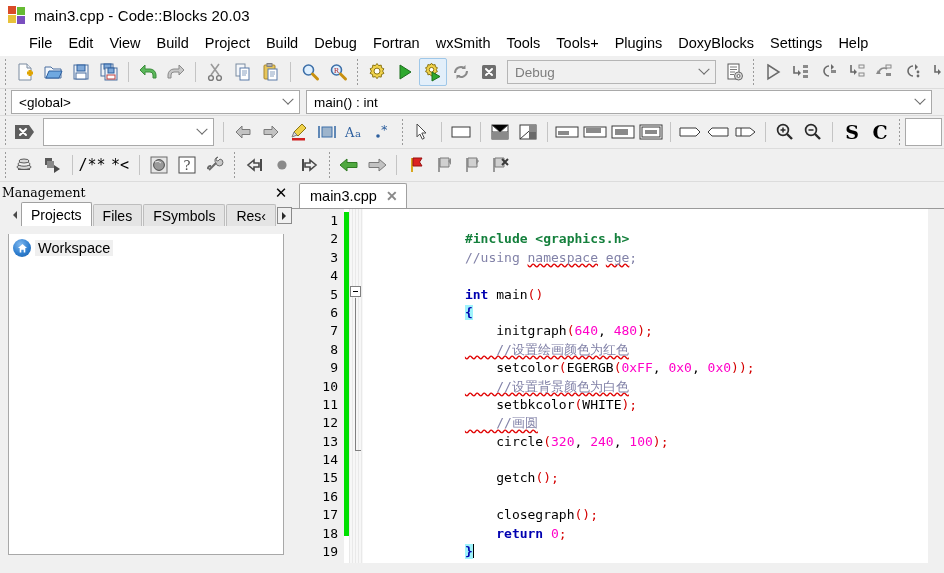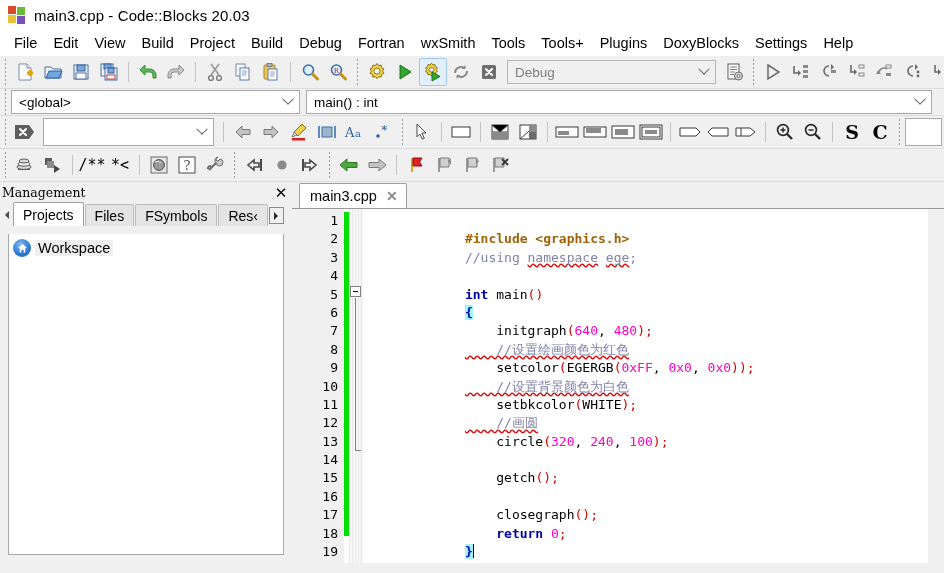--- a/index.html
+++ b/index.html
@@ -16,21 +16,21 @@
   .titlebar{height:30px;display:flex;align-items:center;padding-left:8px;background:#fff;}
   .titlebar .tb-icon{width:18px;height:18px;margin-right:8px;position:relative;flex:none;}
   .tb-icon i{position:absolute;width:8px;height:8px;display:block;}
   .tb-icon i.a{left:0;top:0;background:#d94b28;}
   .tb-icon i.b{left:9px;top:1px;background:#66bb33;}
   .tb-icon i.c{left:0;top:9px;background:#e8c23a;}
   .tb-icon i.d{left:9px;top:10px;background:#7a4fbf;}
   .titlebar .tb-text{font-size:15px;color:#000;letter-spacing:.1px;}
 
   
-  .menubar{height:26px;display:flex;align-items:center;padding-left:6px;background:#fff;}
+  .menubar{height:26px;display:flex;align-items:center;padding-left:21px;background:#fff;}
   .menubar .mi{font-size:14.5px;padding:2px 8px;color:#000;white-space:nowrap;cursor:default;}
 
   
   .tbrow{display:flex;align-items:center;background:#f0f0f0;border-bottom:1px solid #dcdcdc;height:32px;}
   .grip{width:7px;height:26px;flex:none;margin:0 2px;
         background-image:radial-gradient(#9a9a9a 40%, transparent 42%);
         background-size:3px 4px;background-position:2px 3px;background-repeat:repeat-y;}
   .sep{width:1px;height:20px;background:#c4c4c4;margin:0 5px;flex:none;}
   .tbtn{width:26px;height:26px;flex:none;display:flex;align-items:center;justify-content:center;
         border:1px solid transparent;border-radius:2px;position:relative;}
@@ -49,21 +49,21 @@
   
   .scopebar{display:flex;align-items:center;background:#f0f0f0;height:26px;border-bottom:1px solid #dcdcdc;}
 
   
   .bodysplit{display:flex;height:381px;background:#f0f0f0;}
   .mgmt{width:292px;flex:none;display:flex;flex-direction:column;background:#f0f0f0;}
   .mgmt-title{height:20px;display:flex;align-items:center;justify-content:space-between;
               padding:0 4px 0 2px;font-family:"DejaVu Serif", serif;font-size:12.5px;color:#000;}
   .mgmt-title .xclose{font-family:"Liberation Sans",sans-serif;font-size:15px;color:#000;
                       width:14px;text-align:center;line-height:1;}
-  .tabstrip{display:flex;align-items:flex-end;height:24px;background:#f0f0f0;position:relative;}
+  .tabstrip{display:flex;align-items:flex-end;height:24px;background:#f0f0f0;position:relative;margin-left:8px;}
   .tabscroll{width:13px;height:22px;display:flex;align-items:center;justify-content:center;flex:none;}
   .tabscroll.right{border:1px solid #8a8a8a;background:#f0f0f0;width:15px;height:17px;
                    margin-bottom:2px;box-sizing:border-box;}
   .mtab{height:21px;display:flex;align-items:center;padding:0 9px;font-size:14px;color:#000;
         background:#e4e4e4;border:1px solid #bdbdbd;border-bottom:none;margin-right:1px;
         border-radius:2px 2px 0 0;white-space:nowrap;}
   .mtab.sel{background:#fff;border-color:#a0a0a0;height:23px;font-weight:400;}
   .tree{flex:1;background:#fff;border:1px solid #a8a8a8;border-top:none;margin:8px;padding:4px 0 0 4px;}
   .treeitem{display:flex;align-items:center;height:20px;width:max-content;padding-right:6px;}
   .treeitem .tlabel{font-size:14.5px;background:#efefef;padding:0 3px;}
@@ -80,21 +80,21 @@
   .editor{flex:1;display:flex;background:#fff;border-top:1px solid #9a9a9a;overflow:hidden;
           font-family:"DejaVu Sans Mono", monospace;font-size:13px;line-height:18.4px;}
   .lnmargin{width:52px;flex:none;background:#f0f0f0;text-align:right;padding-top:3px;
             color:#000;font-size:13px;box-sizing:border-box;padding-right:6px;}
   .chgmargin{width:5px;flex:none;background:#00e000;margin-top:3px;height:324px;}
   .foldmargin{width:14px;flex:none;background:#f7f7f7;padding-top:3px;position:relative;
               background-image:linear-gradient(90deg,#e9e9e9 1px,transparent 1px);background-size:3px 3px;}
   .codearea{flex:1;padding-top:3px;padding-left:8px;background:#fff;position:relative;min-width:0;}
   .cl{height:18.4px;white-space:pre;}
   .k{color:#0000b0;font-weight:bold;}
-  .pp{color:#a16207;font-weight:bold;}
+  .pp{color:#15803d;font-weight:bold;}
   .cm{color:#8282a8;}
   .num{color:#ff00c8;}
   .pn{color:#d40000;}
   .brmatch{background:#9ff3fb;}
   .sq{text-decoration:underline wavy #e00000;text-decoration-skip-ink:none;}
   .cursor{display:inline-block;width:1px;height:14px;background:#000;vertical-align:-2px;}
   .foldbox{position:absolute;left:1px;width:11px;height:11px;border:1px solid #808080;
            background:#fff;box-sizing:border-box;}
   .foldbox::after{content:"";position:absolute;left:2px;top:4px;width:5px;height:1px;background:#000;}
   .foldline{position:absolute;left:6px;width:1px;background:#808080;}

